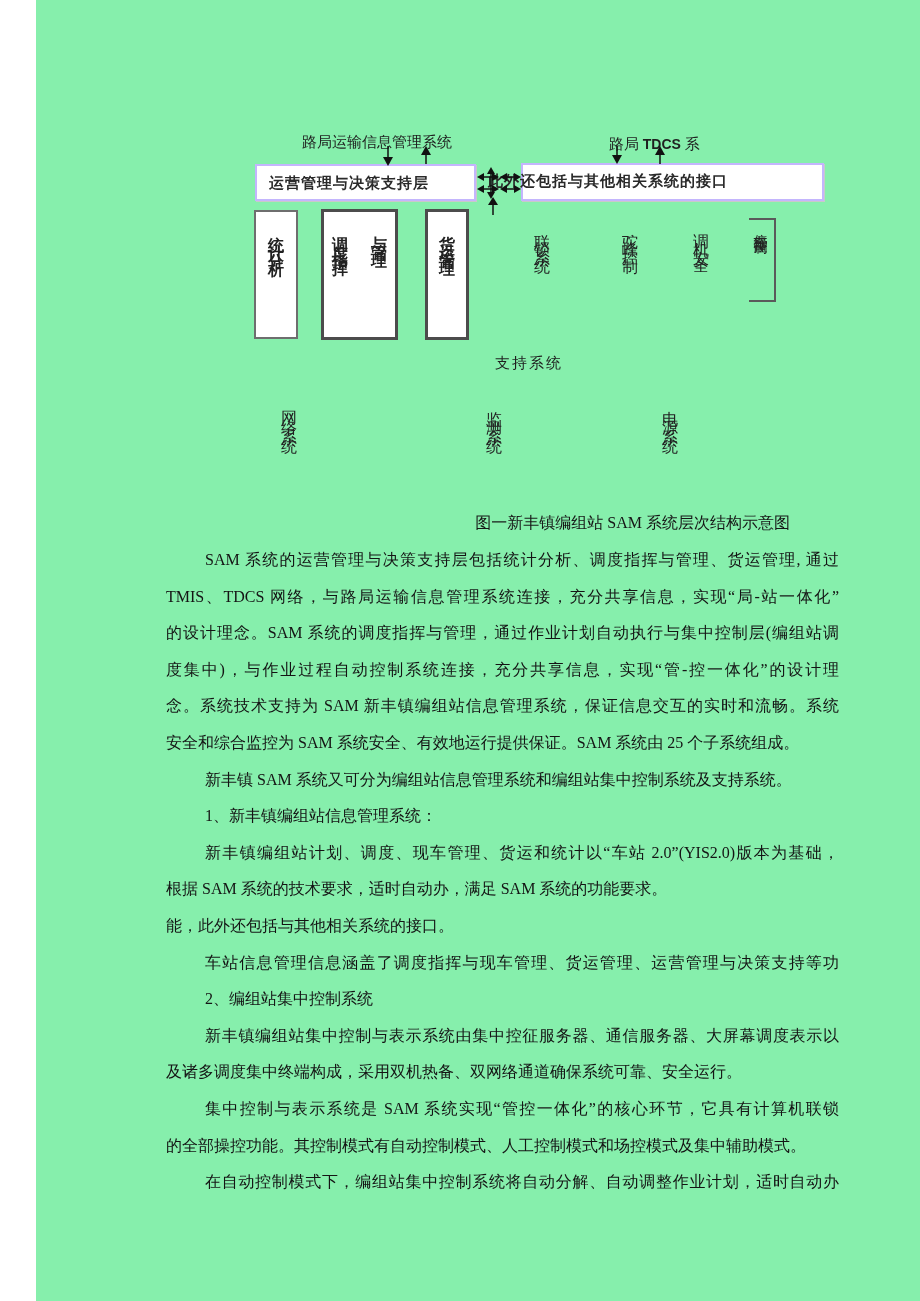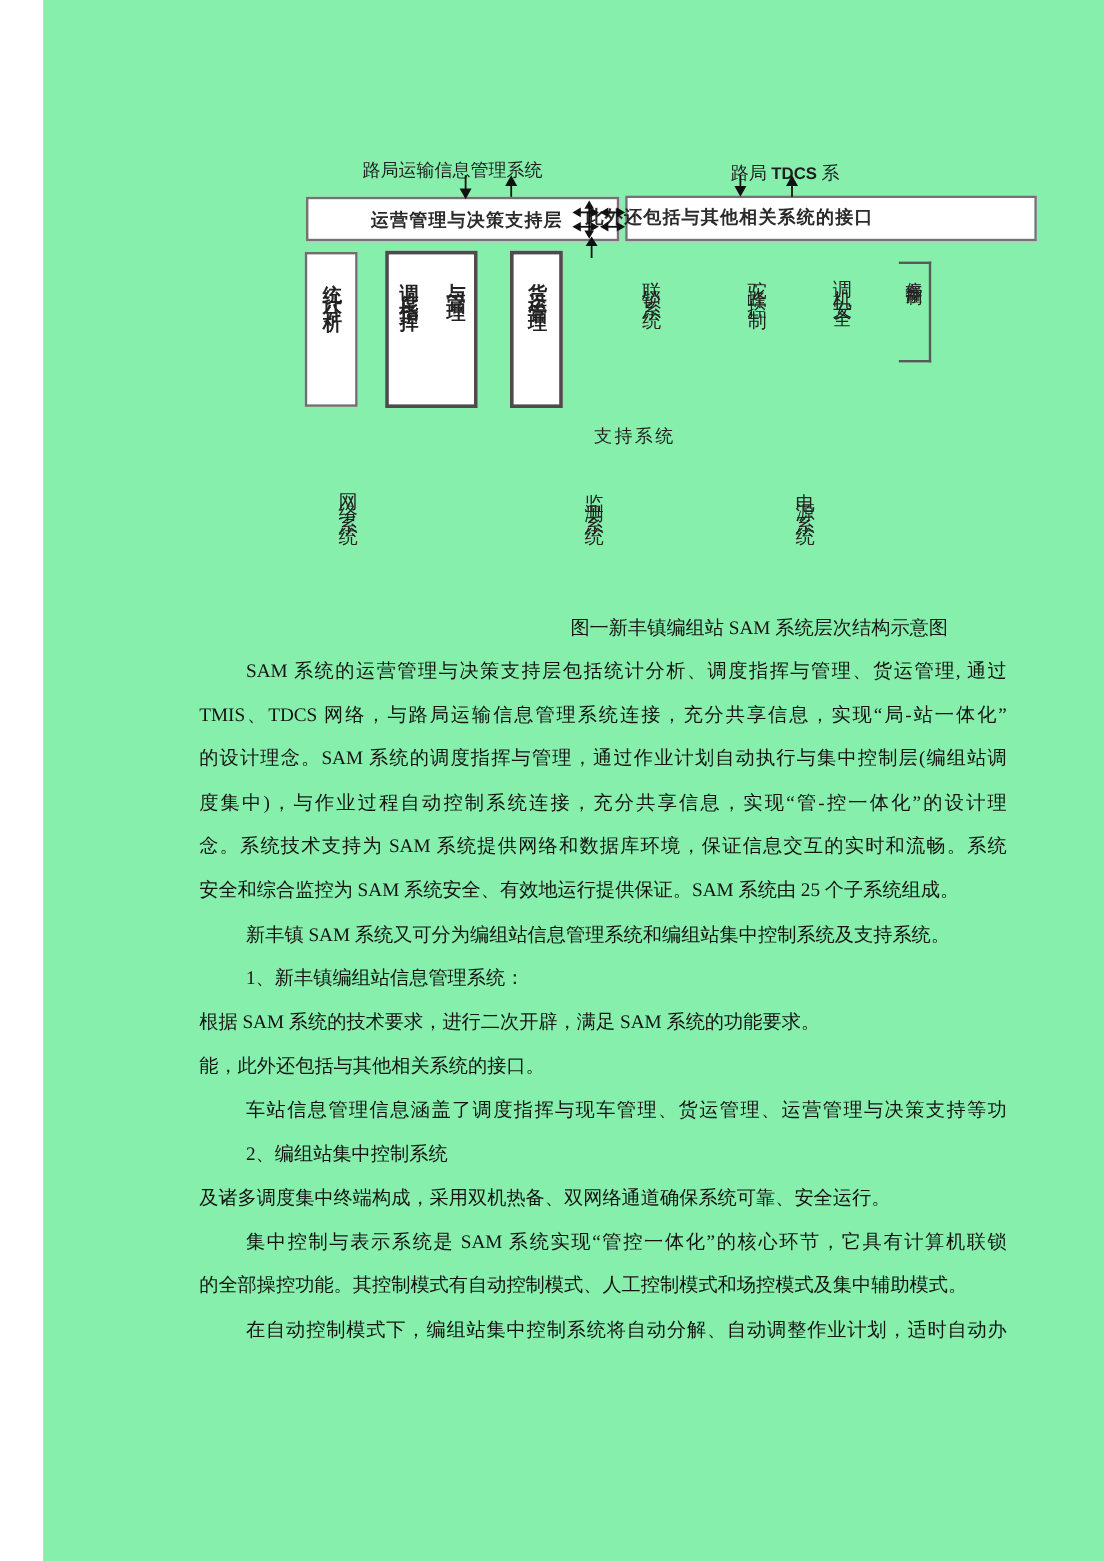--- a/index.html
+++ b/index.html
@@ -2,21 +2,21 @@
 <html><head>
 <meta charset="utf-8">
 <style>
   html,body{margin:0;padding:0;background:#fff;}
   #page{position:relative;width:920px;height:1301px;background:#86efac;overflow:hidden;
         font-family:"Liberation Serif",serif;color:#1a1a1a;margin-left:36px;}
   .abs{position:absolute;}
   
   .dlabel{font-size:15px;color:#1f1f1f;white-space:nowrap;}
   .dlabel b{font-family:"Liberation Sans",sans-serif;font-size:14px;}
-  .layer-box{border:2px solid #737373;background:#fff;box-shadow:1px 1px 0 #c9c9c9;padding-left:40px;}
+  .layer-box{border:2px solid #c4b5fd;background:#fff;box-shadow:1px 1px 0 #c9c9c9;}
   .layer-text{font-weight:bold;font-size:15px;letter-spacing:1px;color:#2a2a2a;white-space:nowrap;}
   .sub-box{background:#fff;}
   .b1{border:2px solid #6e6e6e;}
   .b2{border:3px solid #4c4c4c;}
   .vtext{writing-mode:vertical-rl;text-orientation:upright;line-height:1;white-space:nowrap;color:#222;}
   .vb{font-weight:bold;font-size:16px;letter-spacing:8px;}
   .vn{font-size:16px;letter-spacing:8px;}
   .vw{font-size:16px;letter-spacing:9px;}
   .stopper{border-top:2px solid #5a5a5a;border-right:2px solid #5a5a5a;border-bottom:2px solid #5a5a5a;}
   .caption{font-size:16px;text-align:right;color:#161616;}
@@ -103,27 +103,29 @@
     <div class="abs vtext vw" style="left:626px;top:398px">电源系统</div>
 
     <div class="abs caption" style="left:130px;top:513px;width:624px">图一新丰镇编组站 SAM 系统层次结构示意图</div>
   </div>
 
   <div id="body-text">
     <div class="ln ind just">SAM 系统的运营管理与决策支持层包括统计分析、调度指挥与管理、货运管理, 通过</div>
     <div class="ln just">TMIS、TDCS 网络，与路局运输信息管理系统连接，充分共享信息，实现“局-站一体化”</div>
     <div class="ln just">的设计理念。SAM 系统的调度指挥与管理，通过作业计划自动执行与集中控制层(编组站调</div>
     <div class="ln just">度集中)，与作业过程自动控制系统连接，充分共享信息，实现“管-控一体化”的设计理</div>
-    <div class="ln just">念。系统技术支持为 SAM 系统提供网络和数据库环境，保证信息交互的实时和流畅。系统</div>
+    <div class="ln just">念。系统技术支持为 SAM 新丰镇编组站信息管理系统，保证信息交互的实时和流畅。系统</div>
     <div class="ln">安全和综合监控为 SAM 系统安全、有效地运行提供保证。SAM 系统由 25 个子系统组成。</div>
     <div class="ln ind">新丰镇 SAM 系统又可分为编组站信息管理系统和编组站集中控制系统及支持系统。</div>
     <div class="ln ind">1、新丰镇编组站信息管理系统：</div>
-    <div class="ln">根据 SAM 系统的技术要求，进行二次开辟，满足 SAM 系统的功能要求。</div>
+    <div class="ln ind just">新丰镇编组站计划、调度、现车管理、货运和统计以“车站 2.0”(YIS2.0)版本为基础，</div>
+    <div class="ln">根据 SAM 系统的技术要求，适时自动办，满足 SAM 系统的功能要求。</div>
     <div class="ln">能，此外还包括与其他相关系统的接口。</div>
     <div class="ln ind just">车站信息管理信息涵盖了调度指挥与现车管理、货运管理、运营管理与决策支持等功</div>
     <div class="ln ind">2、编组站集中控制系统</div>
+    <div class="ln ind just">新丰镇编组站集中控制与表示系统由集中控征服务器、通信服务器、大屏幕调度表示以</div>
     <div class="ln">及诸多调度集中终端构成，采用双机热备、双网络通道确保系统可靠、安全运行。</div>
     <div class="ln ind just">集中控制与表示系统是 SAM 系统实现“管控一体化”的核心环节，它具有计算机联锁</div>
     <div class="ln">的全部操控功能。其控制模式有自动控制模式、人工控制模式和场控模式及集中辅助模式。</div>
     <div class="ln ind just">在自动控制模式下，编组站集中控制系统将自动分解、自动调整作业计划，适时自动办</div>
   </div>
 
 </div>
 
 </body></html>

